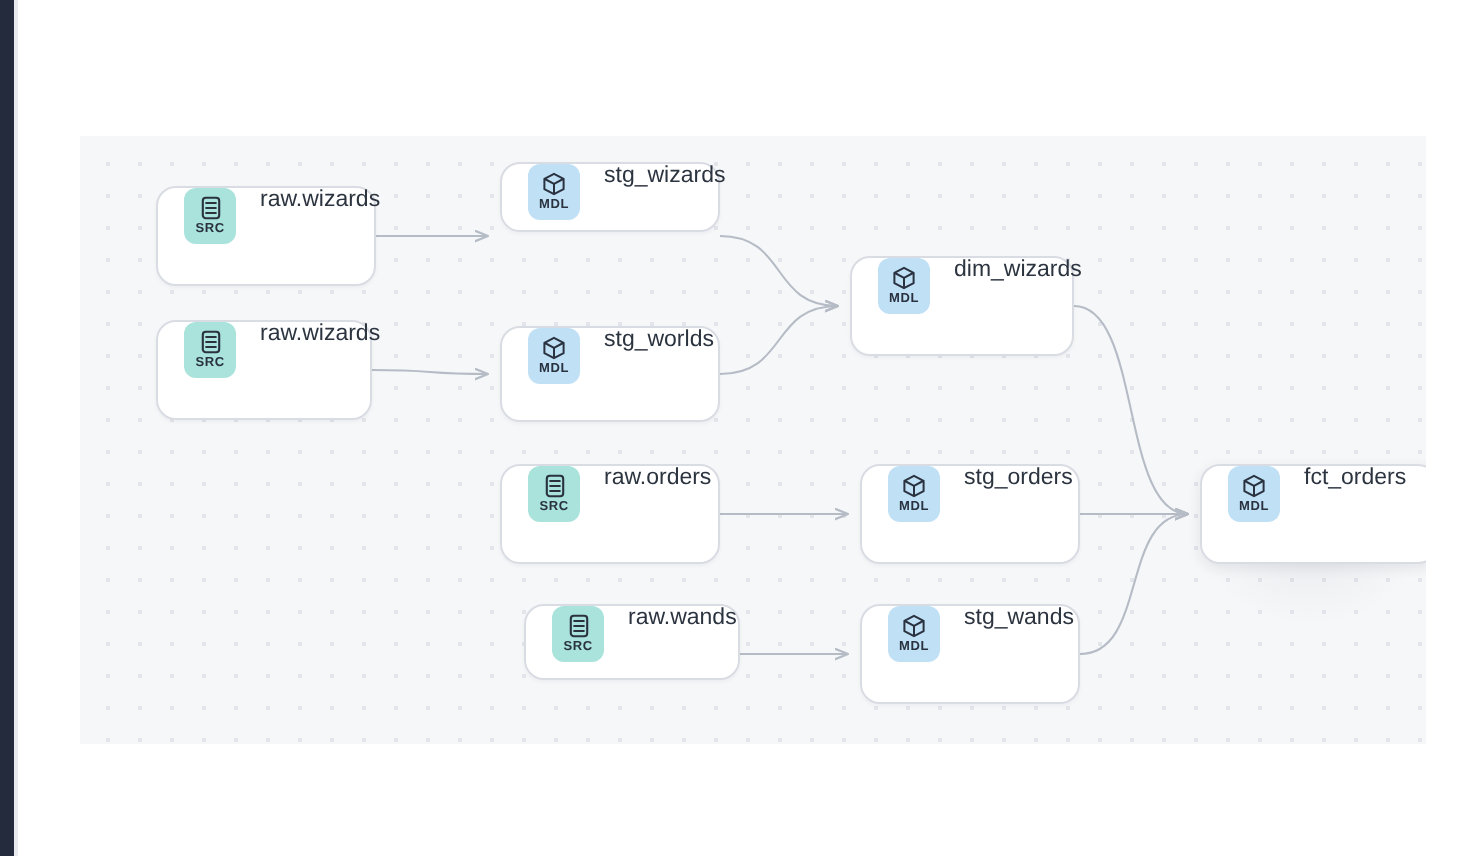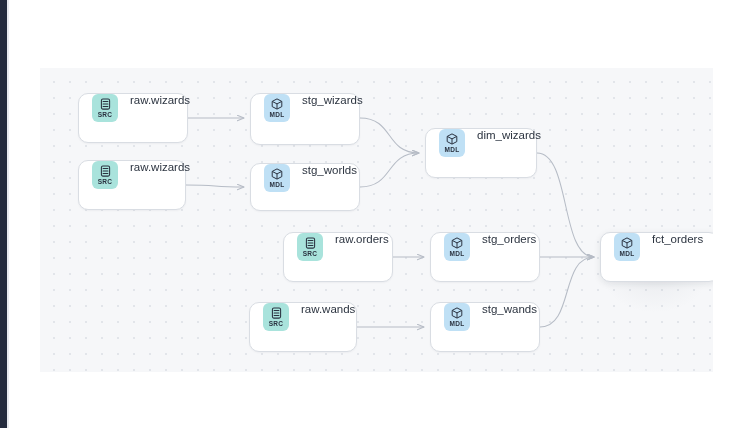--- a/index.html
+++ b/index.html
@@ -136,45 +136,45 @@
             <svg width="11" height="12" viewBox="0 0 11 12" aria-hidden="true">
               <rect x="1.4" y="0.9" width="8.2" height="10.2" rx="1.5" fill="none" stroke="#2a3240" stroke-width="1.05"></rect>
               <line x1="3.1" y1="3.5" x2="7.9" y2="3.5" stroke="#2a3240" stroke-width="1.05" stroke-linecap="round"></line>
               <line x1="3.1" y1="6.0" x2="7.9" y2="6.0" stroke="#2a3240" stroke-width="1.05" stroke-linecap="round"></line>
               <line x1="3.1" y1="8.5" x2="7.9" y2="8.5" stroke="#2a3240" stroke-width="1.05" stroke-linecap="round"></line>
             </svg>
             <div class="tag">SRC</div>
           </div>
           <div class="node-label">raw.wizards</div>
         </div>
-        <div class="node" style="left: 210px; top: 164px; width: 110px; height: 50px; margin-left: 33px;">
+        <div class="node" style="left: 210px; top: 164px; width: 110px; height: 50px;">
           <div class="badge src">
             <svg width="11" height="12" viewBox="0 0 11 12" aria-hidden="true">
               <rect x="1.4" y="0.9" width="8.2" height="10.2" rx="1.5" fill="none" stroke="#2a3240" stroke-width="1.05"></rect>
               <line x1="3.1" y1="3.5" x2="7.9" y2="3.5" stroke="#2a3240" stroke-width="1.05" stroke-linecap="round"></line>
               <line x1="3.1" y1="6.0" x2="7.9" y2="6.0" stroke="#2a3240" stroke-width="1.05" stroke-linecap="round"></line>
               <line x1="3.1" y1="8.5" x2="7.9" y2="8.5" stroke="#2a3240" stroke-width="1.05" stroke-linecap="round"></line>
             </svg>
             <div class="tag">SRC</div>
           </div>
           <div class="node-label">raw.orders</div>
         </div>
-        <div class="node" style="left: 209px; top: 234px; width: 108px; height: 50px;">
+        <div class="node" style="left: 222px; top: 234px; width: 108px; height: 38px;">
           <div class="badge src">
             <svg width="11" height="12" viewBox="0 0 11 12" aria-hidden="true">
               <rect x="1.4" y="0.9" width="8.2" height="10.2" rx="1.5" fill="none" stroke="#2a3240" stroke-width="1.05"></rect>
               <line x1="3.1" y1="3.5" x2="7.9" y2="3.5" stroke="#2a3240" stroke-width="1.05" stroke-linecap="round"></line>
               <line x1="3.1" y1="6.0" x2="7.9" y2="6.0" stroke="#2a3240" stroke-width="1.05" stroke-linecap="round"></line>
               <line x1="3.1" y1="8.5" x2="7.9" y2="8.5" stroke="#2a3240" stroke-width="1.05" stroke-linecap="round"></line>
             </svg>
             <div class="tag">SRC</div>
           </div>
           <div class="node-label">raw.wands</div>
         </div>
-        <div class="node" style="left: 210px; top: 25px; width: 110px; height: 52px;">
+        <div class="node" style="left: 210px; top: 13px; width: 110px; height: 35px;">
           <div class="badge mdl">
             <svg width="12" height="12" viewBox="0 0 12 12" aria-hidden="true">
               <path d="M6 0.9 L10.8 3.4 L10.8 8.6 L6 11.1 L1.2 8.6 L1.2 3.4 Z" fill="none" stroke="#2a3240" stroke-width="1.0" stroke-linejoin="round"></path>
               <path d="M1.45 3.5 L6 5.9 L10.55 3.5" fill="none" stroke="#2a3240" stroke-width="1.0" stroke-linejoin="round"></path>
               <path d="M6 5.9 L6 11.0" fill="none" stroke="#2a3240" stroke-width="1.0"></path>
             </svg>
             <div class="tag">MDL</div>
           </div>
           <div class="node-label">stg_wizards</div>
         </div>

